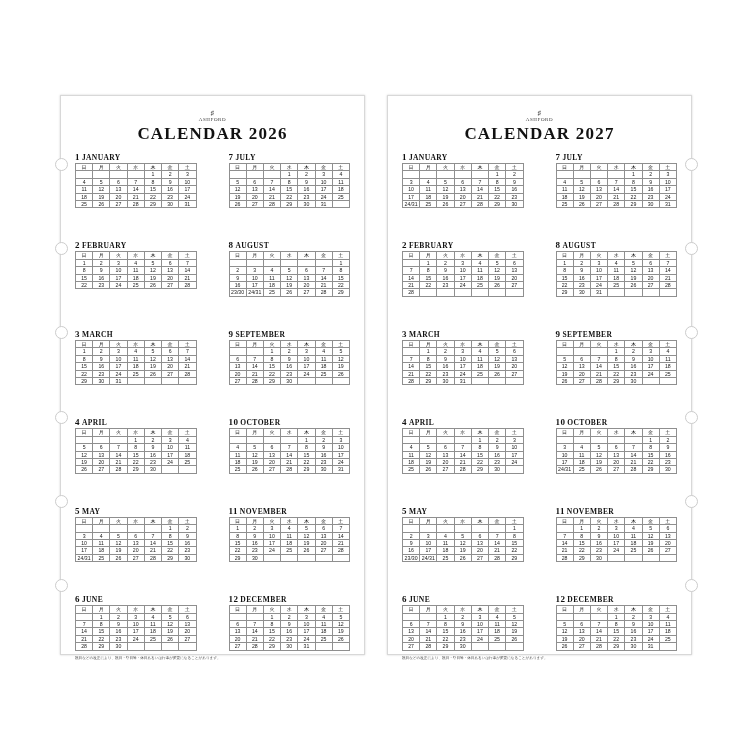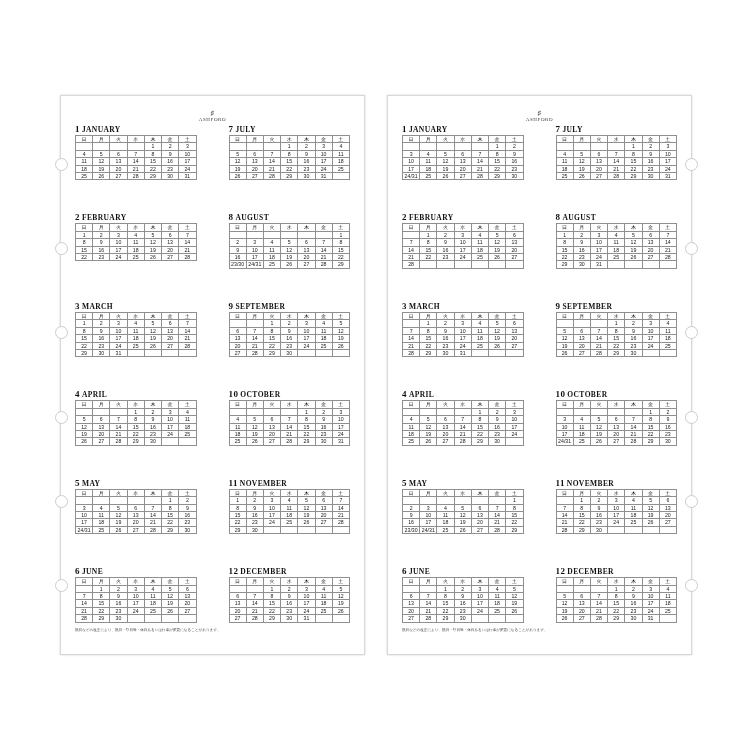--- a/index.html
+++ b/index.html
@@ -125,20 +125,21 @@
       <div class="hole"></div>
       <div class="hole"></div>
       <div class="hole"></div>
       <div class="hole"></div>
       <div class="hole"></div>
     </div>
     <div class="brand">
       <span class="mark">♯</span>
       <span>ASHFORD</span>
     </div>
+    <div class="sheet-title">CALENDAR 2026</div>
     <div class="months">
         <div class="month">
           <div class="month-head"><span class="num">1</span><span>JANUARY</span></div>
           <table class="cal">
             <thead>
               <tr>
                 <th class="sun">日</th>
                 <th>月</th>
                 <th>火</th>
                 <th>水</th>
@@ -890,20 +891,21 @@
       <div class="hole"></div>
       <div class="hole"></div>
       <div class="hole"></div>
       <div class="hole"></div>
       <div class="hole"></div>
     </div>
     <div class="brand">
       <span class="mark">♯</span>
       <span>ASHFORD</span>
     </div>
+    <div class="sheet-title">CALENDAR 2027</div>
     <div class="months">
         <div class="month">
           <div class="month-head"><span class="num">1</span><span>JANUARY</span></div>
           <table class="cal">
             <thead>
               <tr>
                 <th class="sun">日</th>
                 <th>月</th>
                 <th>火</th>
                 <th>水</th>

